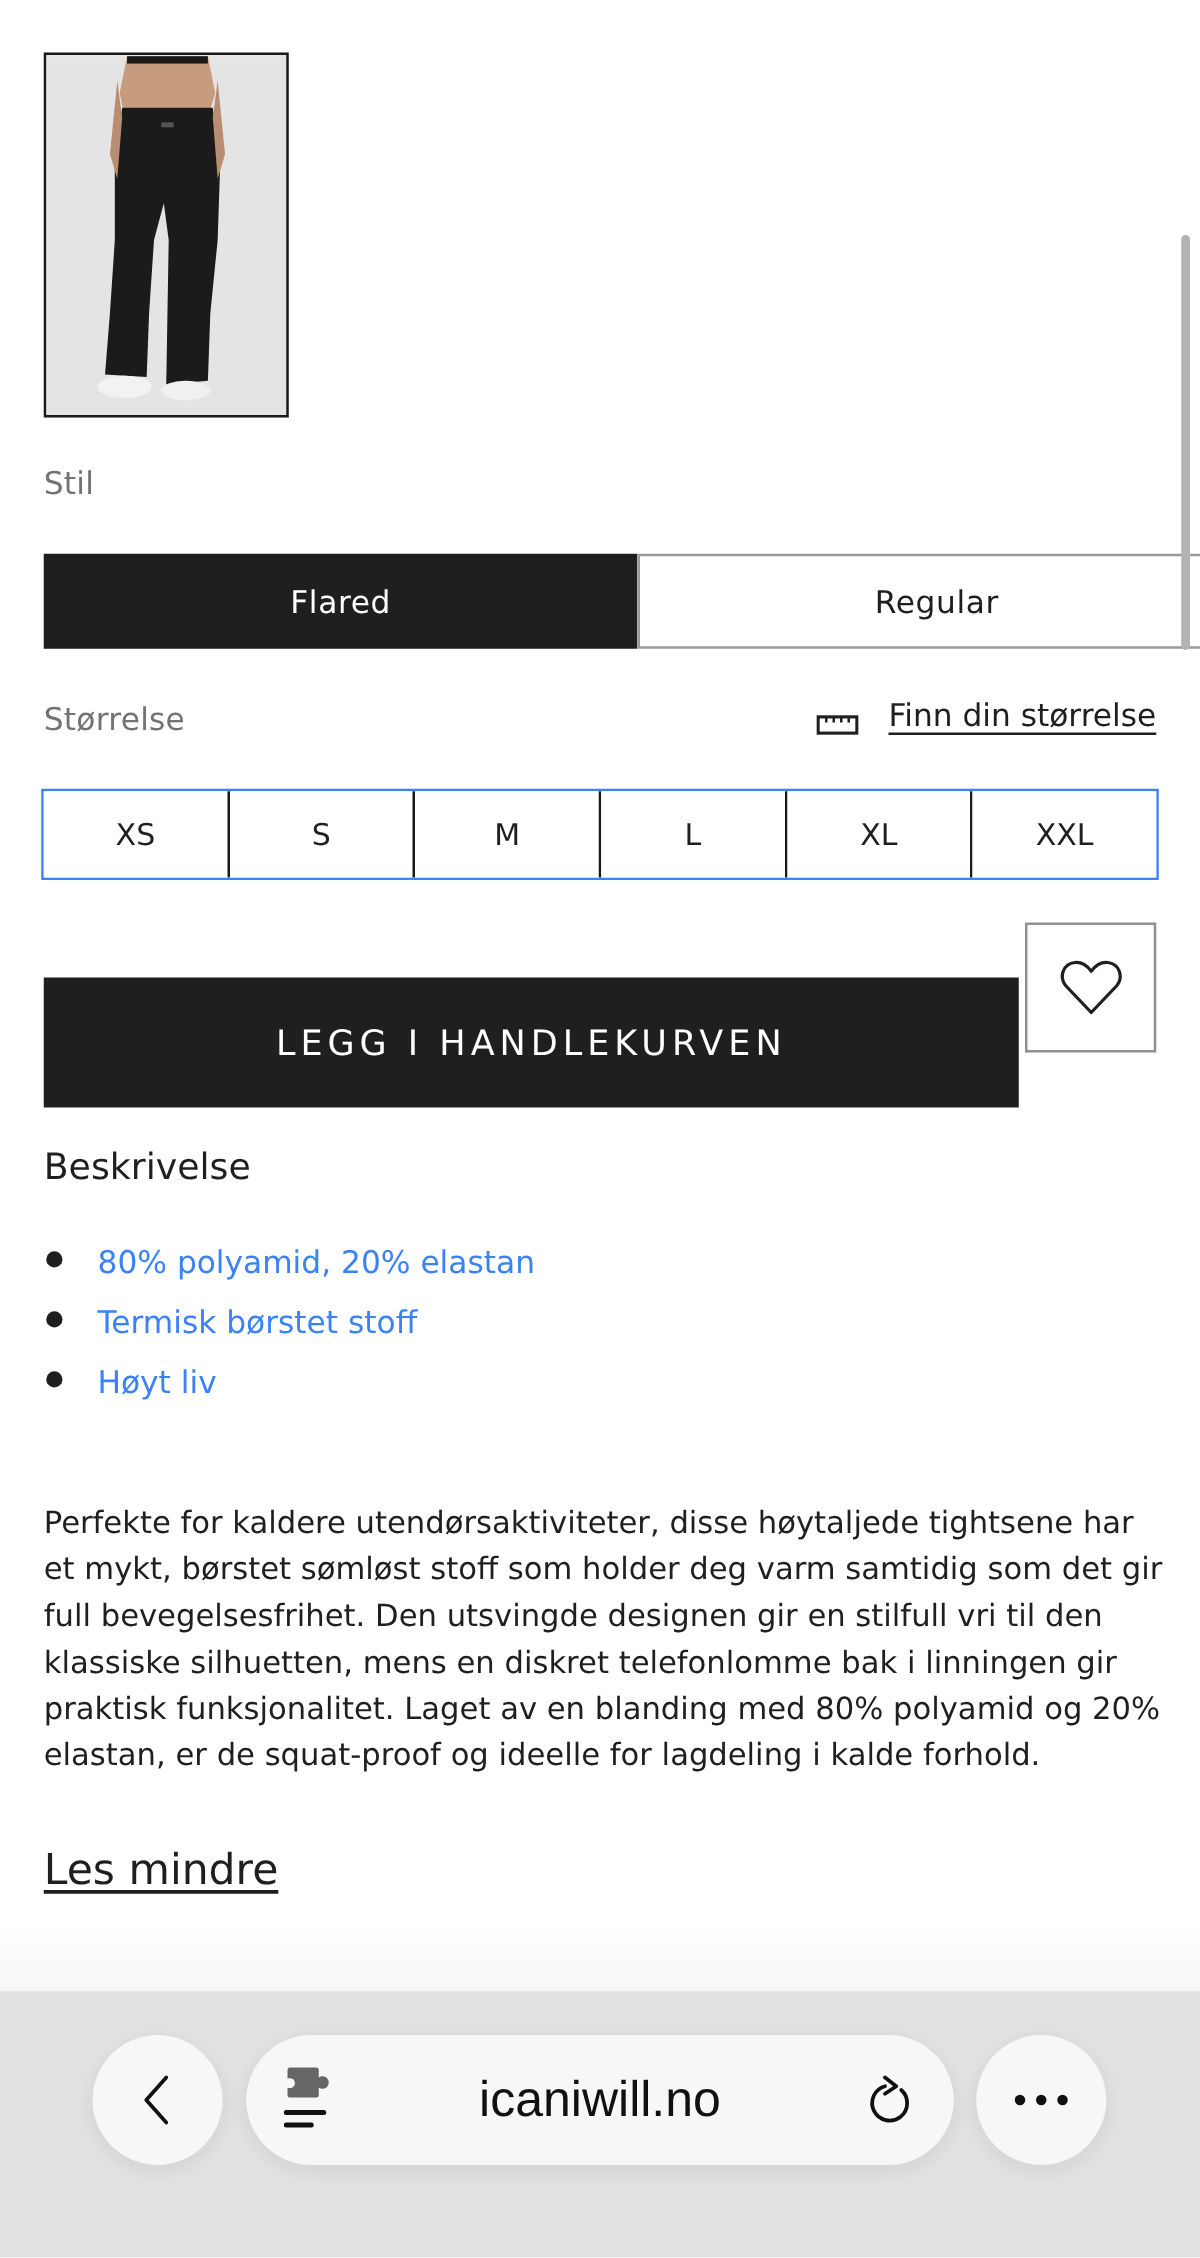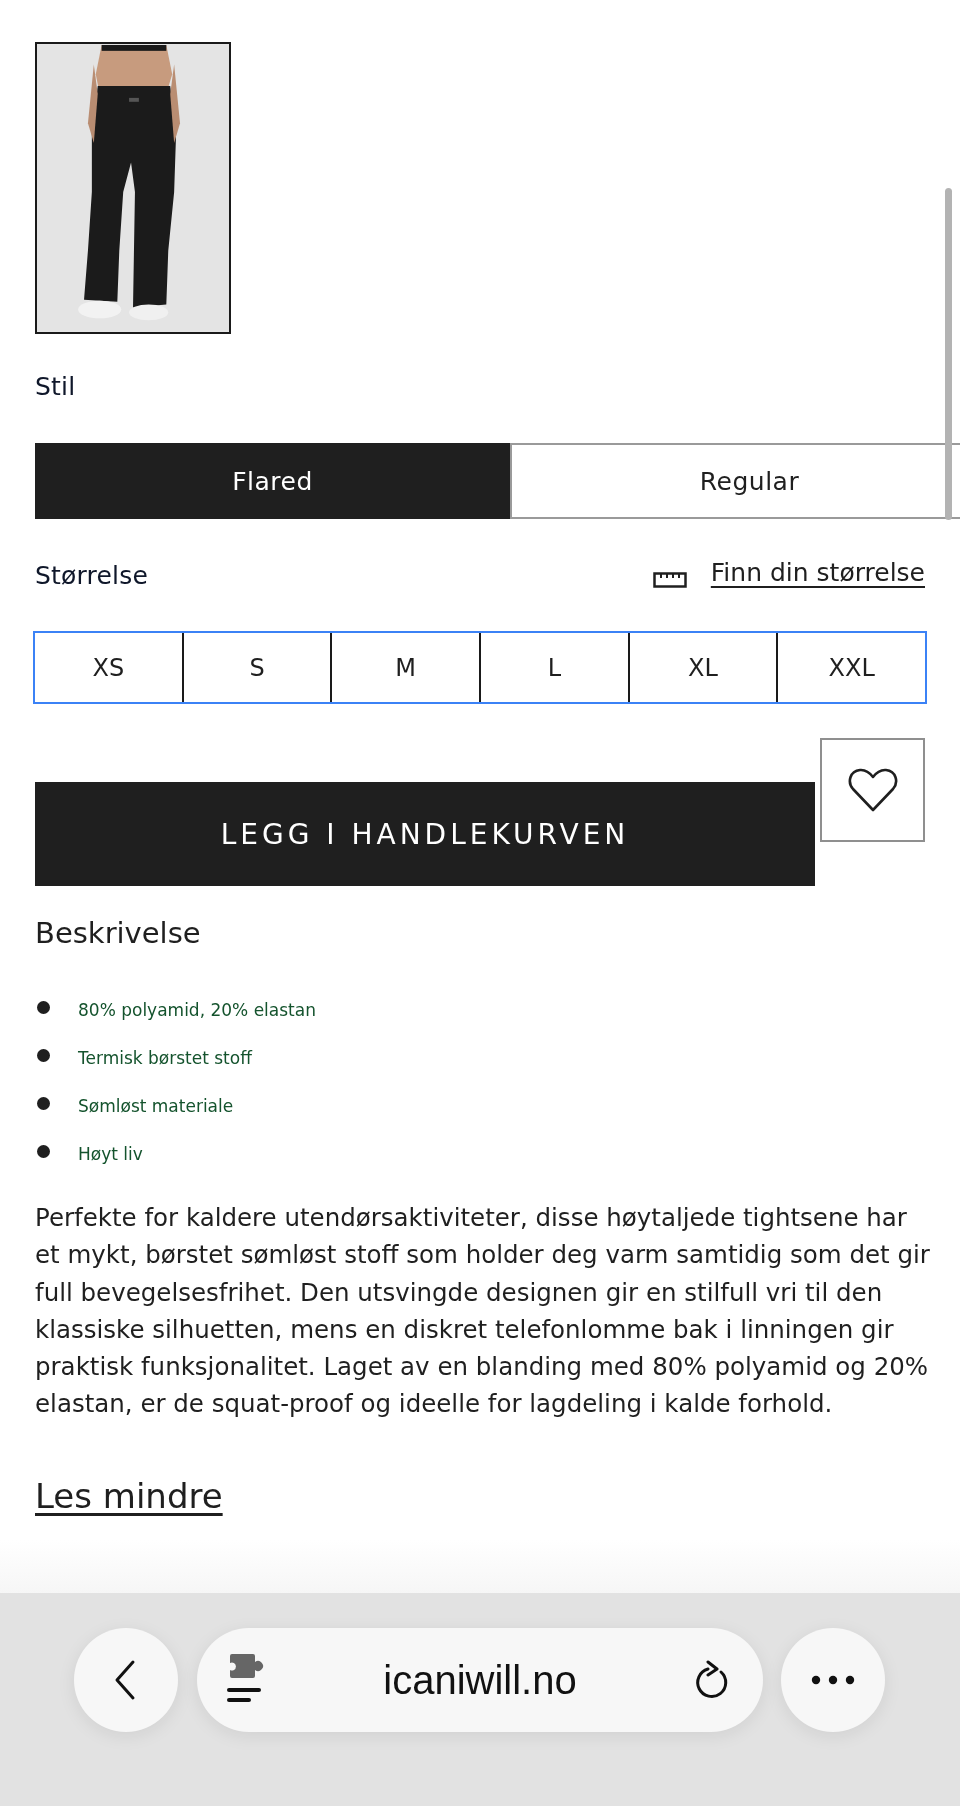--- a/index.html
+++ b/index.html
@@ -12,21 +12,21 @@
     .page { position: relative; width: 960px; height: 1806px; }
 
     
     .thumb {
       position: absolute; left: 35px; top: 42px; width: 196px; height: 292px;
       border: 2px solid #1a1a1a; background: #e6e6e6; overflow: hidden;
     }
     .thumb svg { display:block; width:100%; height:100%; }
 
     .label {
-      position: absolute; left: 35px; font-size: 25px; color: #0f172a; letter-spacing: 0.2px;
+      position: absolute; left: 35px; font-size: 25px; color: #737373; letter-spacing: 0.2px;
     }
 
     
     .style-toggle {
       position: absolute; left: 35px; top: 443px; width: 954px; height: 76px; display: flex;
     }
     .style-opt {
       flex: 1; display: flex; align-items: center; justify-content: center;
       font-size: 25px; letter-spacing: 0.5px; cursor: pointer;
     }
@@ -62,21 +62,21 @@
     .wish-btn {
       position: absolute; left: 820px; top: 738px; width: 105px; height: 104px;
       border: 2px solid #8f8f8f; background: #fff; display: flex; align-items: center; justify-content: center;
       cursor: pointer;
     }
 
     
     .desc-title { position: absolute; left: 35px; top: 916px; font-size: 29px; color: #1f1f1f; }
     .bullets { position: absolute; left: 35px; top: 986px; list-style: none; }
     .bullets li {
-      position: relative; padding-left: 43px; font-size: 17px; height: 48px; line-height: 48px; color:#14532d;
+      position: relative; padding-left: 43px; font-size: 25px; height: 48px; line-height: 48px; color:#3b82f6;
     }
     .bullets li .dot {
       position: absolute; left: 2px; top: 15px; width: 13px; height: 13px; border-radius: 50%; background: #1f1f1f;
     }
     .desc-body {
       position: absolute; left: 35px; top: 1199px; width: 895px;
       font-size: 24.5px; line-height: 37.3px; color: #1f1f1f;
     }
     .read-less {
       position: absolute; left: 35px; top: 1476px; font-size: 34px; color: #1f1f1f;
@@ -176,21 +176,20 @@
     <svg width="50" height="46" viewBox="0 0 50 46">
       <path d="M25 43 L5 22 C-1 15 2 4 12 3 C18 2.5 22 6 25 10 C28 6 32 2.5 38 3 C48 4 51 15 45 22 Z" fill="none" stroke="#1f1f1f" stroke-width="2.6" stroke-linejoin="round"></path>
     </svg>
   </div>
 
   <div class="desc-title">Beskrivelse</div>
 
   <ul class="bullets">
     <li><span class="dot"></span><span>80% polyamid, 20% elastan</span></li>
     <li><span class="dot"></span><span>Termisk børstet stoff</span></li>
-    <li><span class="dot"></span><span>Sømløst materiale</span></li>
     <li><span class="dot"></span><span>Høyt liv</span></li>
   </ul>
 
   <p class="desc-body">Perfekte for kaldere utendørsaktiviteter, disse høytaljede tightsene har et mykt, børstet sømløst stoff som holder deg varm samtidig som det gir full bevegelsesfrihet. Den utsvingde designen gir en stilfull vri til den klassiske silhuetten, mens en diskret telefonlomme bak i linningen gir praktisk funksjonalitet. Laget av en blanding med 80% polyamid og 20% elastan, er de squat-proof og ideelle for lagdeling i kalde forhold.</p>
 
   <div class="read-less">Les mindre</div>
 
   <div class="scrollbar"></div>
 
   <div class="fade"></div>

